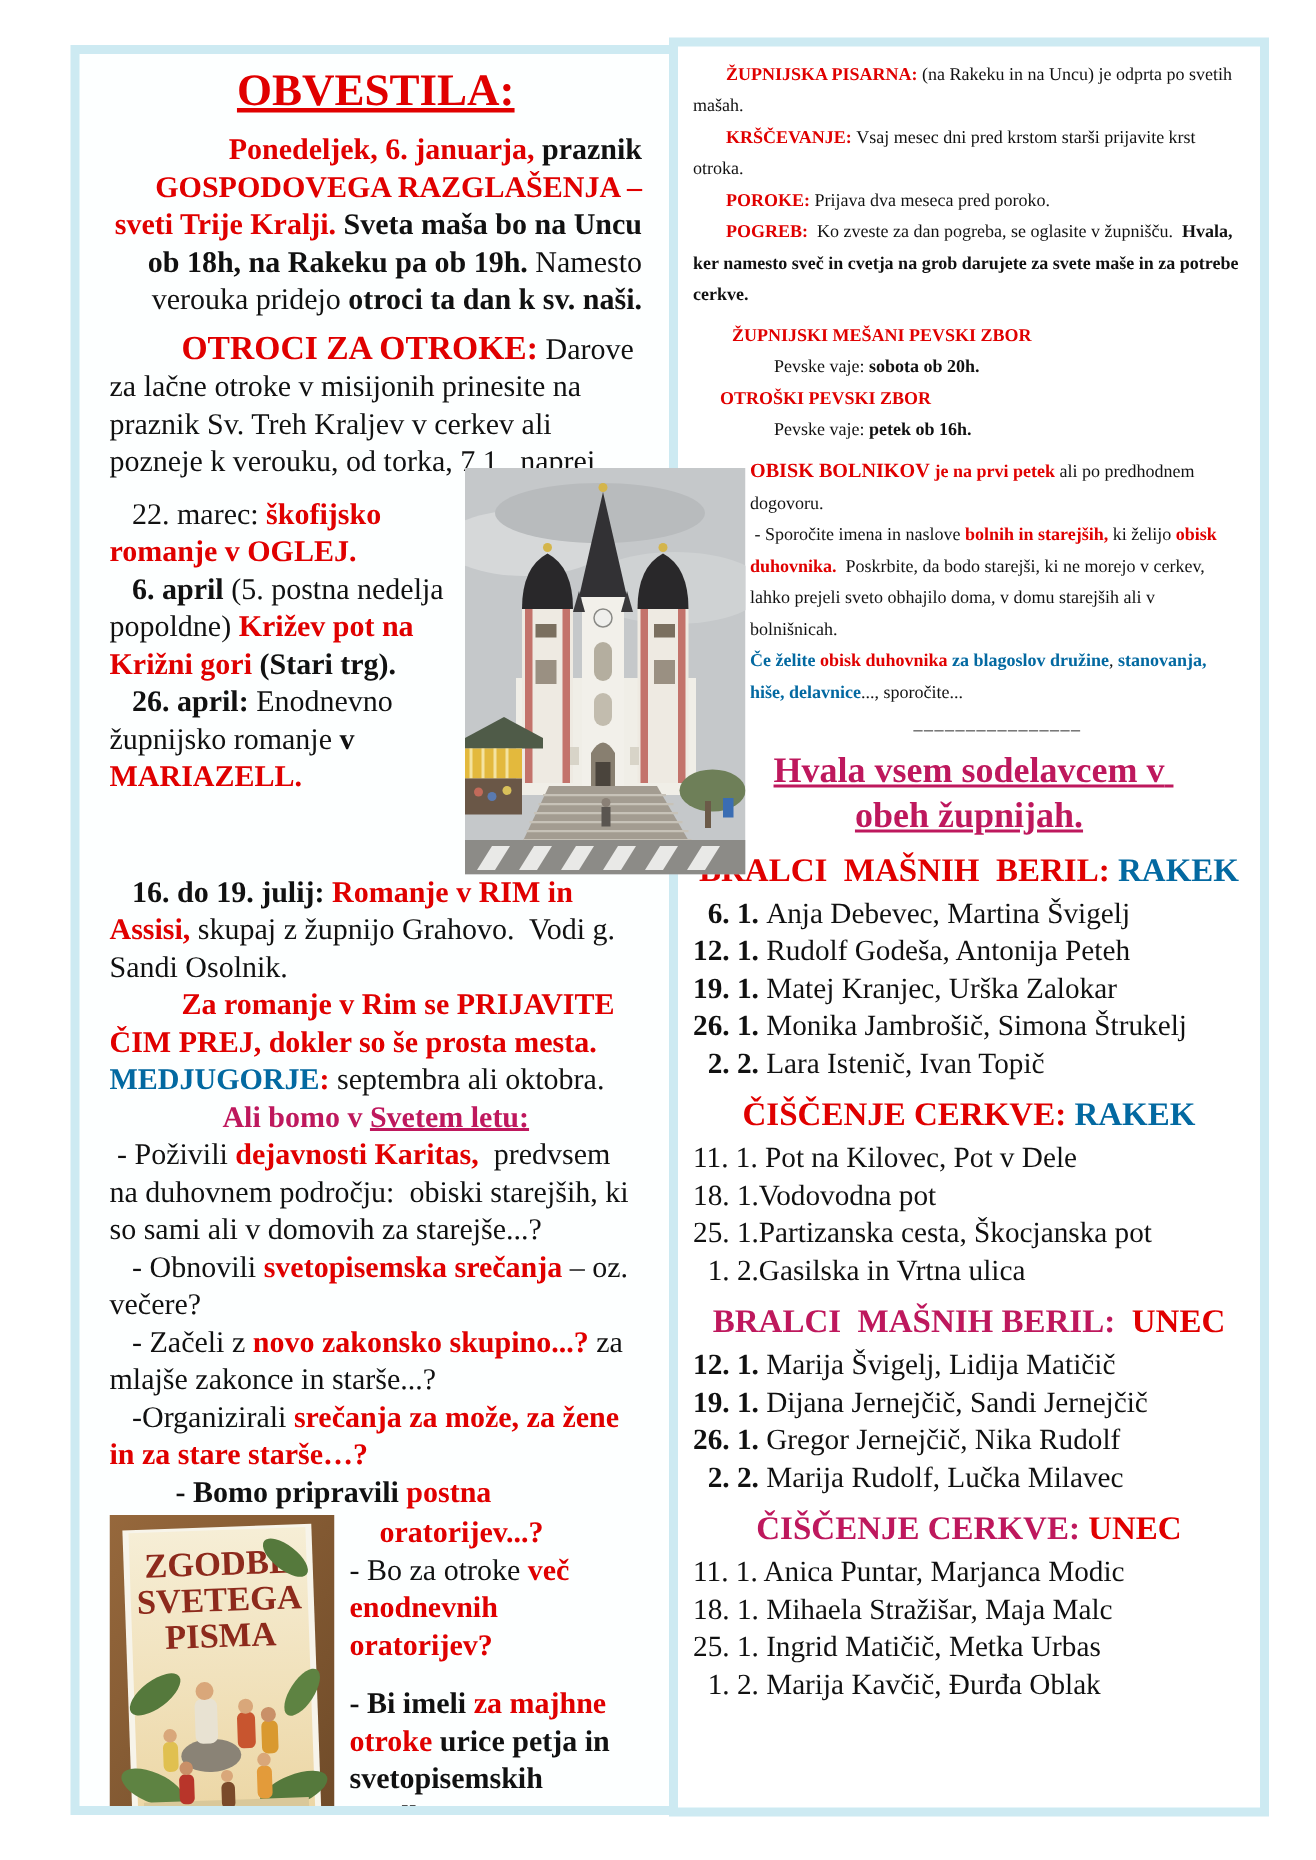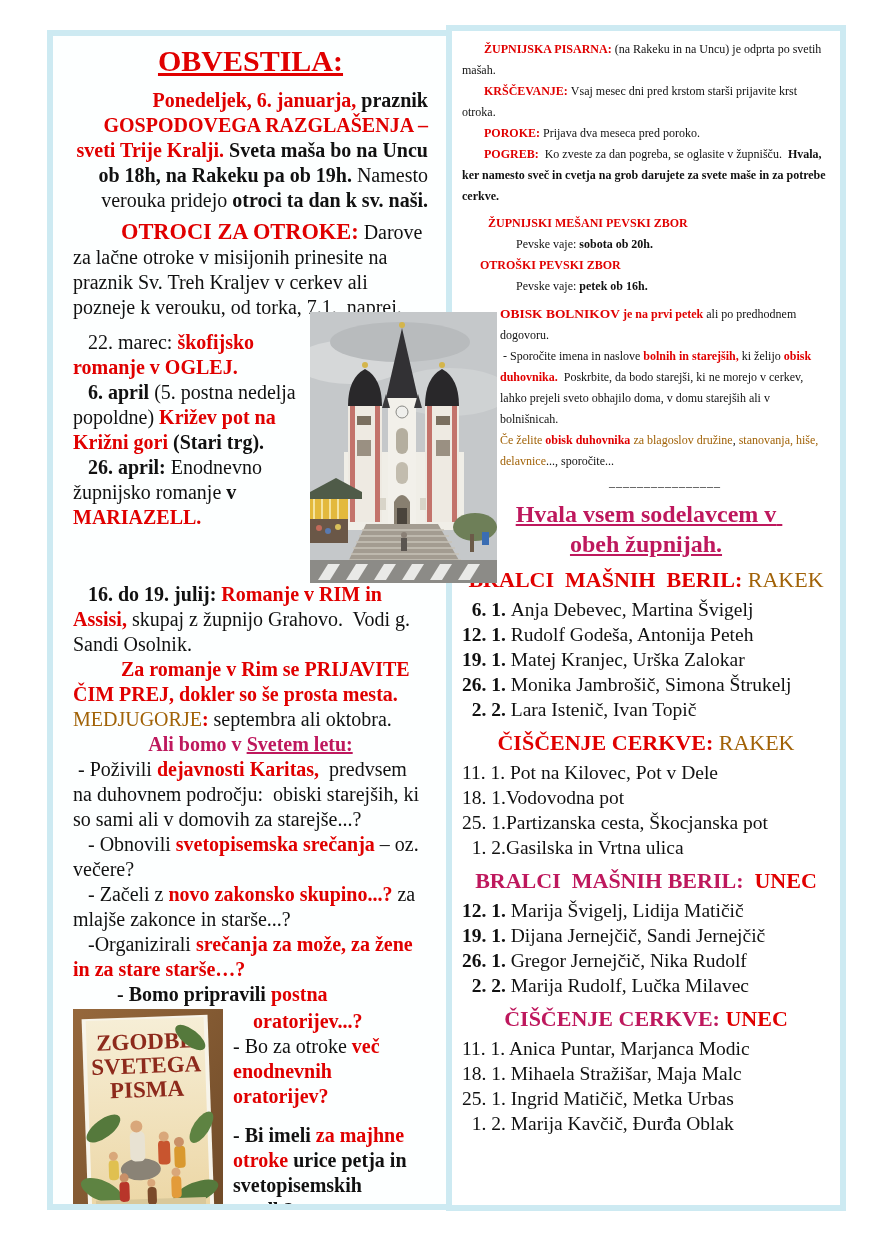--- a/index.html
+++ b/index.html
@@ -5,21 +5,21 @@
   html,body{margin:0;padding:0;background:#ffffff;}
   #page{position:relative;width:877px;height:1240px;background:#ffffff;overflow:hidden;
         font-family:"Liberation Serif","DejaVu Serif",serif;color:#111;}
   .panel{position:absolute;box-sizing:border-box;border:6px solid #cdeaf2;overflow:hidden;}
   #left-panel{left:30px;top:30px;width:407px;height:1180px;background:#fdffff;padding:6px 20px;margin-left:17px;}
   #right-panel{left:446px;top:25px;width:400px;height:1186px;background:#ffffff;padding:8px 10px;}
 
   
   .seg-red{color:#e00000;font-weight:bold;}
   .seg-b{font-weight:bold;}
-  .seg-blue{color:#a16207;font-weight:normal;}
+  .seg-blue{color:#0369a1;font-weight:bold;}
   .seg-green{color:#be185d;font-weight:bold;}
   .seg-cyan{color:#c2410c;font-weight:bold;}
   .seg-u{text-decoration:underline;}
   .seg-big{font-size:1.12em;}
 
   
   .lp{margin:0;font-size:20px;line-height:25px;white-space:pre-wrap;}
   #left-title{margin:2px 0 10px 0;text-align:center;font-size:30px;line-height:34px;
               font-weight:bold;white-space:pre-wrap;}
   .ti48{text-indent:48px;}

